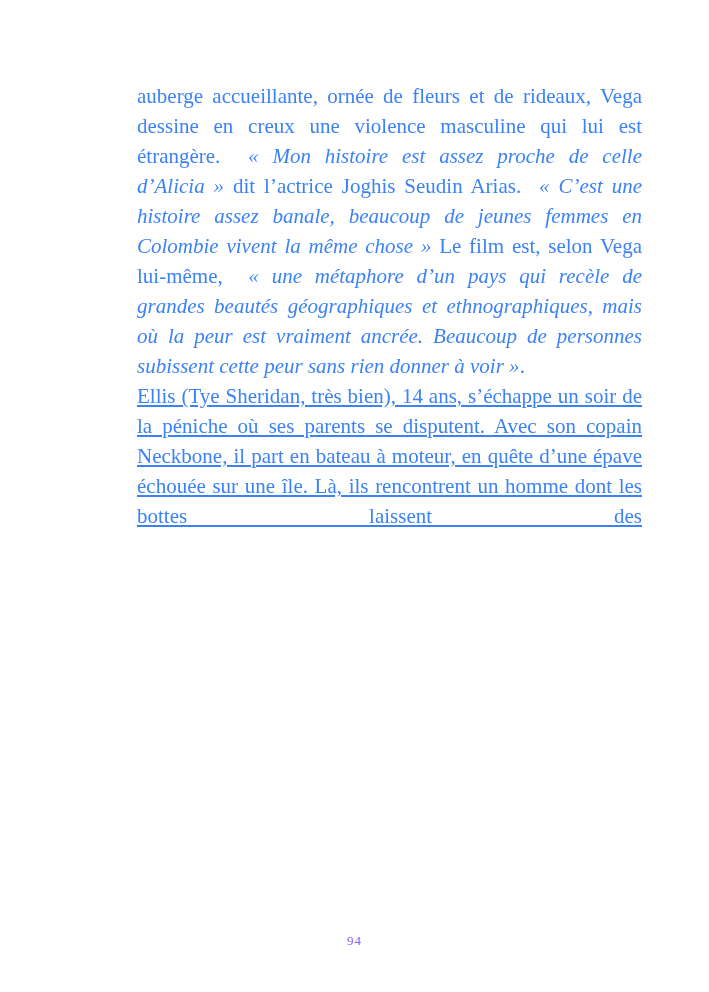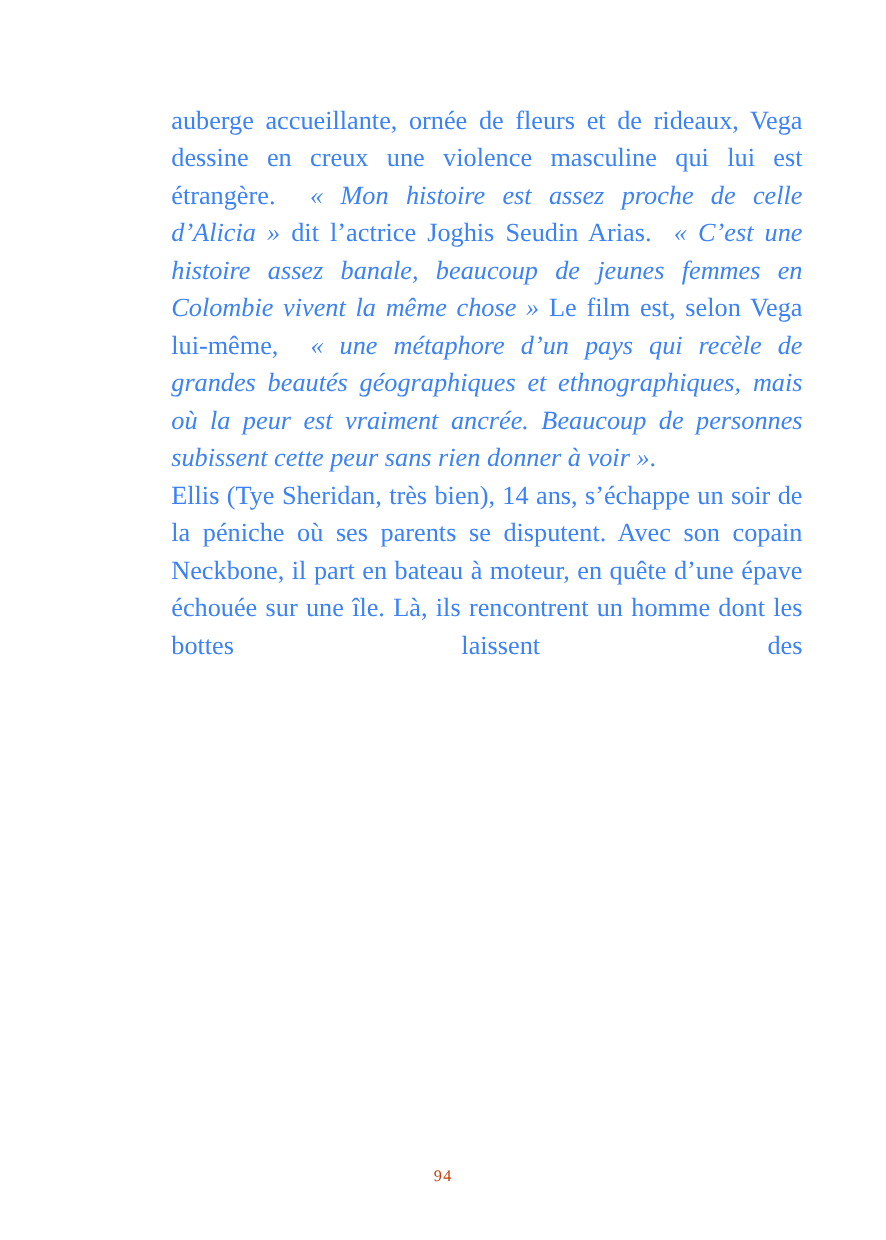--- a/index.html
+++ b/index.html
@@ -27,32 +27,33 @@
   }
   .text-block p {
     margin: 0;
     padding: 0;
     text-align: justify;
     hyphens: none;
   }
   .text-block p.continues {
     
     text-align-last: justify;
+    text-decoration: underline;
   }
   .it {
     font-style: italic;
   }
   .page-number {
     position: absolute;
     left: 0;
     top: 933px;
     width: 100%;
     text-align: center;
     font-size: 13px;
-    color: #c2410c;
+    color: #8b5cf6;
     letter-spacing: 1px;
   }
 </style>
 </head>
 <body>
 
 <div class="page">
 
   <div class="text-block">
     <p><span>auberge accueillante, ornée de fleurs et de rideaux, Vega dessine en creux une violence masculine qui lui est étrangère.&nbsp; </span><span class="it">«&nbsp;Mon histoire est assez proche de celle d’Alicia&nbsp;»</span><span> dit l’actrice Joghis Seudin Arias.&nbsp; </span><span class="it">«&nbsp;C’est une histoire assez banale, beaucoup de jeunes femmes en Colombie vivent la même chose&nbsp;»</span><span> Le film  est, selon Vega lui-même,&nbsp; </span><span class="it">«&nbsp;une métaphore d’un pays qui recèle de grandes beautés géographiques et ethnographiques, mais où la peur est vraiment ancrée. Beaucoup de personnes subissent cette peur sans rien donner à voir&nbsp;»</span><span>.</span></p>

